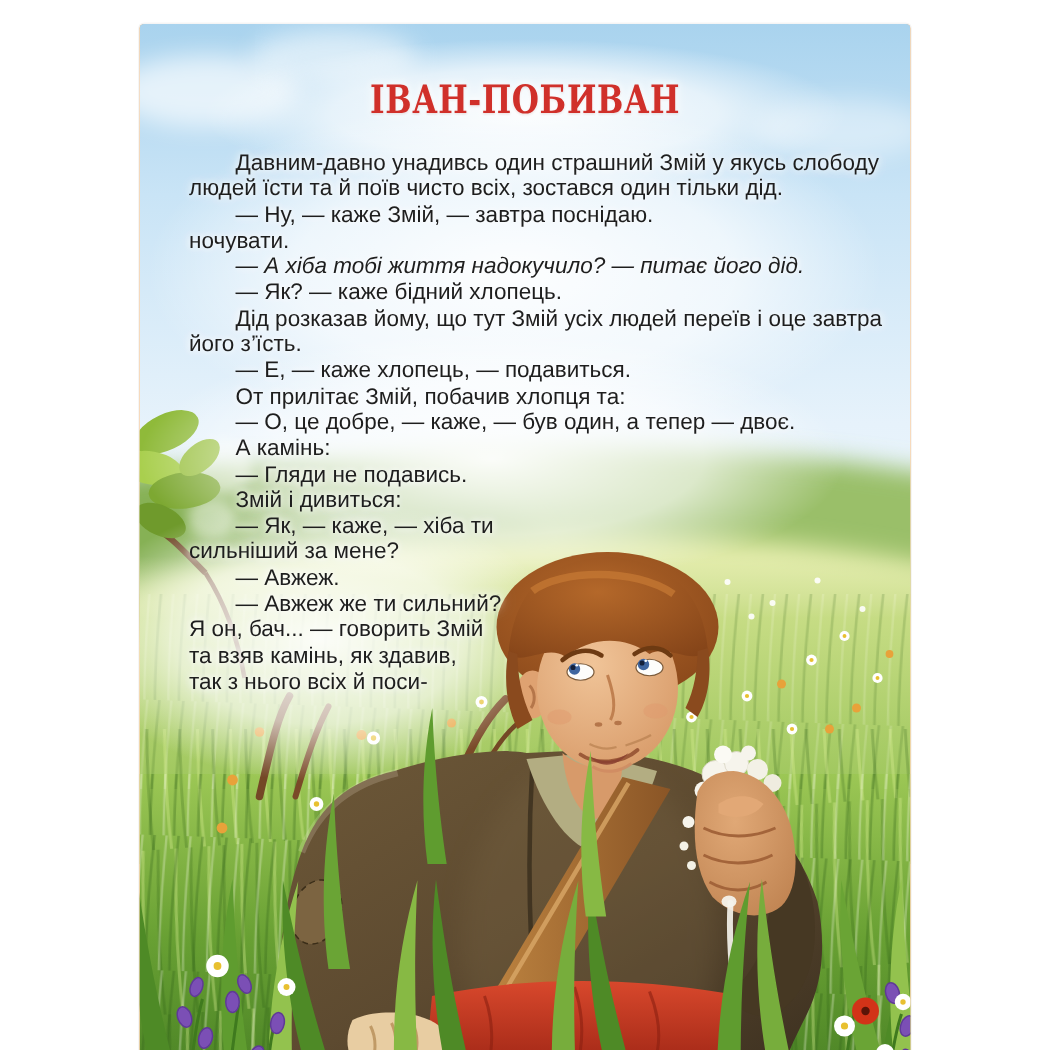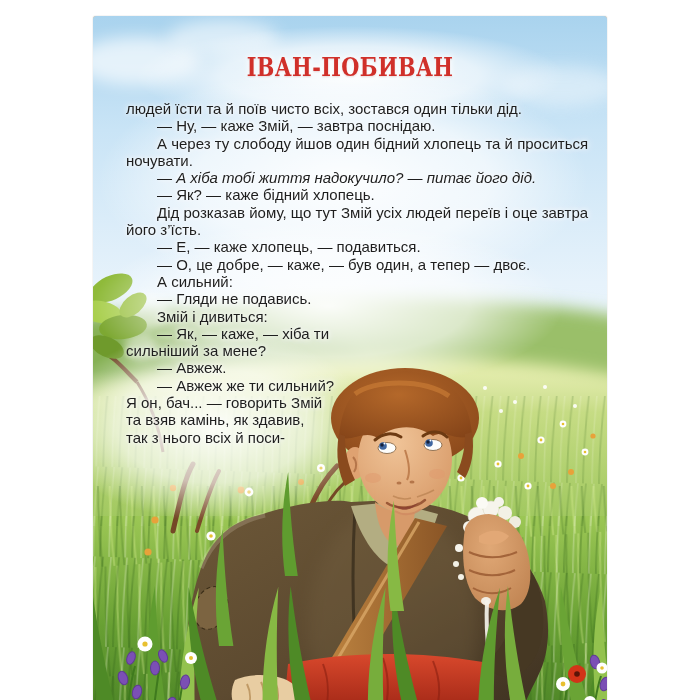--- a/index.html
+++ b/index.html
@@ -361,31 +361,32 @@
       <circle cx="484" cy="658" r="9" fill="#d23318"></circle>
         <circle cx="484" cy="658" r="2.8" fill="#5a1408"></circle>
       <circle cx="508" cy="700" r="8" fill="#c42c14"></circle>
     </g>
   </svg>
 
   <div class="text-layer">
     <div class="story-title">ІВАН-ПОБИВАН</div>
     <div class="story-lines">
 
+    <div class="ln ind">Давним-давно унадивсь один страшний Змій у якусь слободу</div>
         <div class="ln">людей їсти та й поїв чисто всіх, зостався один тільки дід.</div>
         <div class="ln ind">— Ну, — каже Змій, — завтра поснідаю.</div>
-        <div class="ln ind">А через ту слободу йшов один бідний хлопець та й проситься</div>
         <div class="ln">ночувати.</div>
         <div class="ln ind it">— А хіба тобі життя надокучило? — питає його дід.</div>
         <div class="ln ind">— Як? — каже бідний хлопець.</div>
         <div class="ln ind">Дід розказав йому, що тут Змій усіх людей переїв і оце завтра</div>
         <div class="ln">його з’їсть.</div>
         <div class="ln ind">— Е, — каже хлопець, — подавиться.</div>
+        <div class="ln ind">От прилітає Змій, побачив хлопця та:</div>
         <div class="ln ind">— О, це добре, — каже, — був один, а тепер — двоє.</div>
-        <div class="ln ind">А сильний:</div>
+        <div class="ln ind">А камінь:</div>
         <div class="ln ind">— Гляди не подавись.</div>
         <div class="ln ind">Змій і дивиться:</div>
         <div class="ln ind">— Як, — каже, — хіба ти</div>
         <div class="ln">сильніший за мене?</div>
         <div class="ln ind">— Авжеж.</div>
         <div class="ln ind">— Авжеж же ти сильний?</div>
         <div class="ln">Я он, бач... — говорить Змій</div>
         <div class="ln">та взяв камінь, як здавив,</div>
         <div class="ln">так з нього всіх й поси-</div>
       </div>

